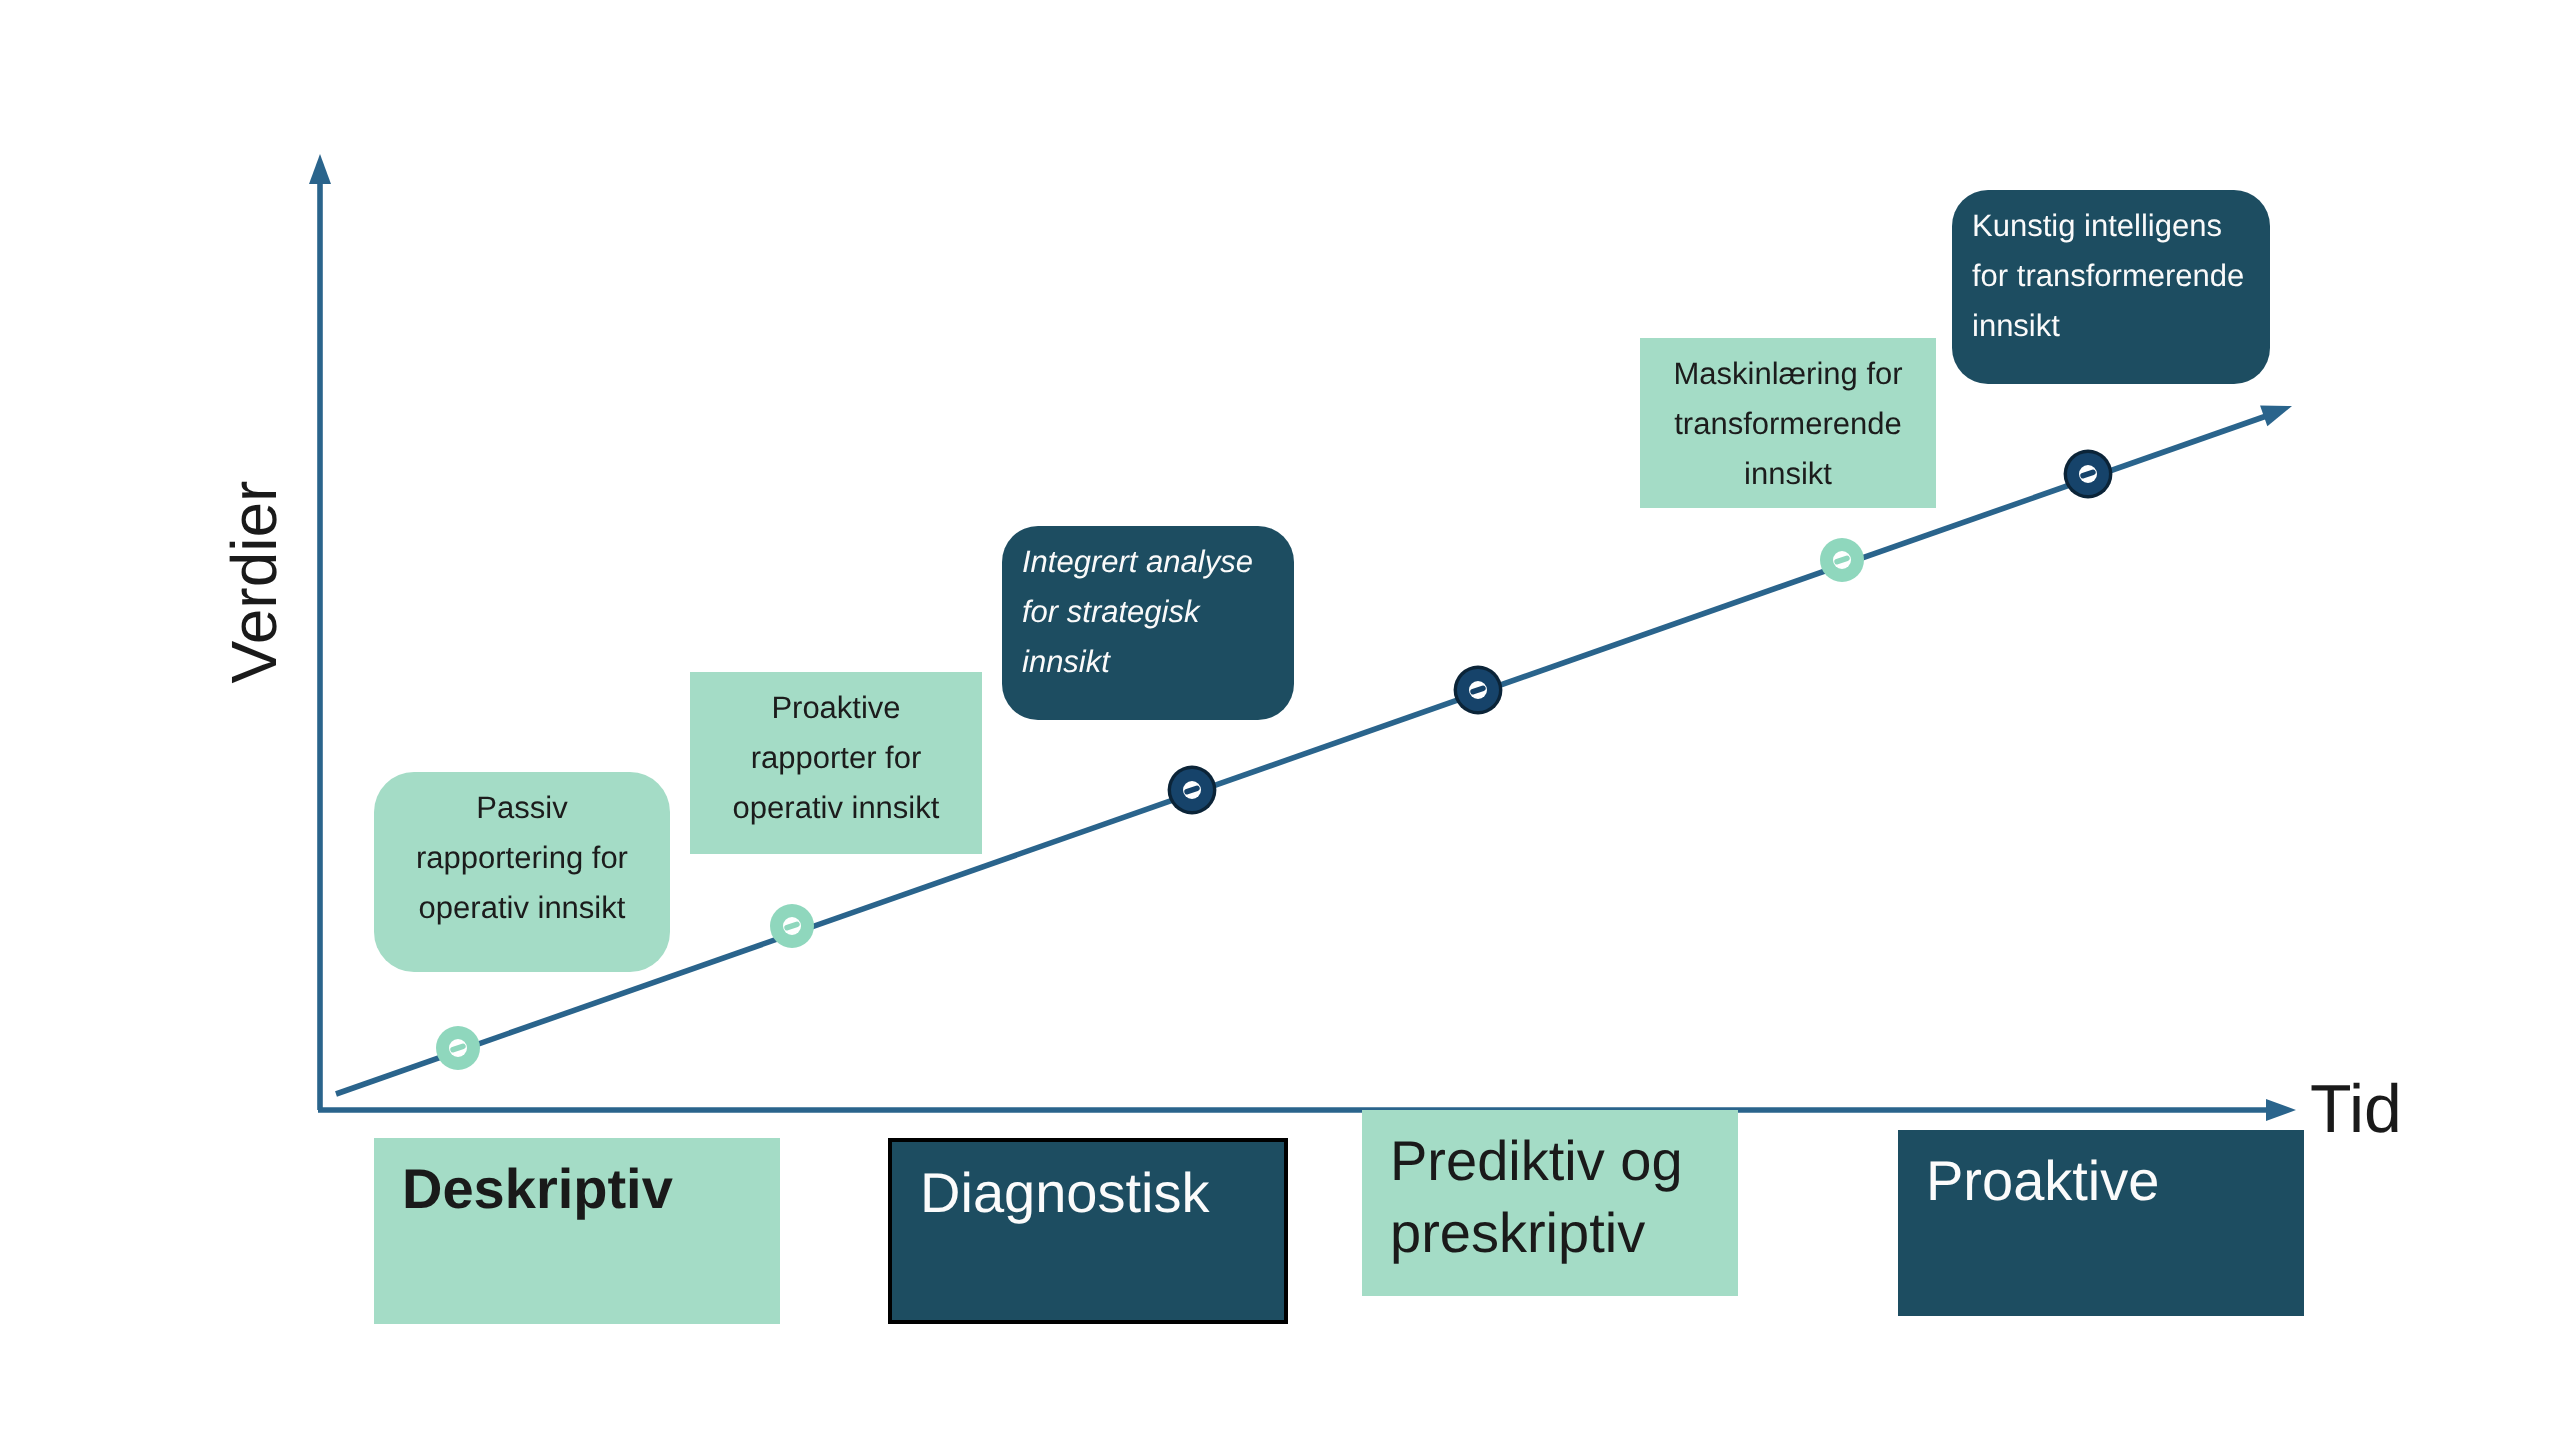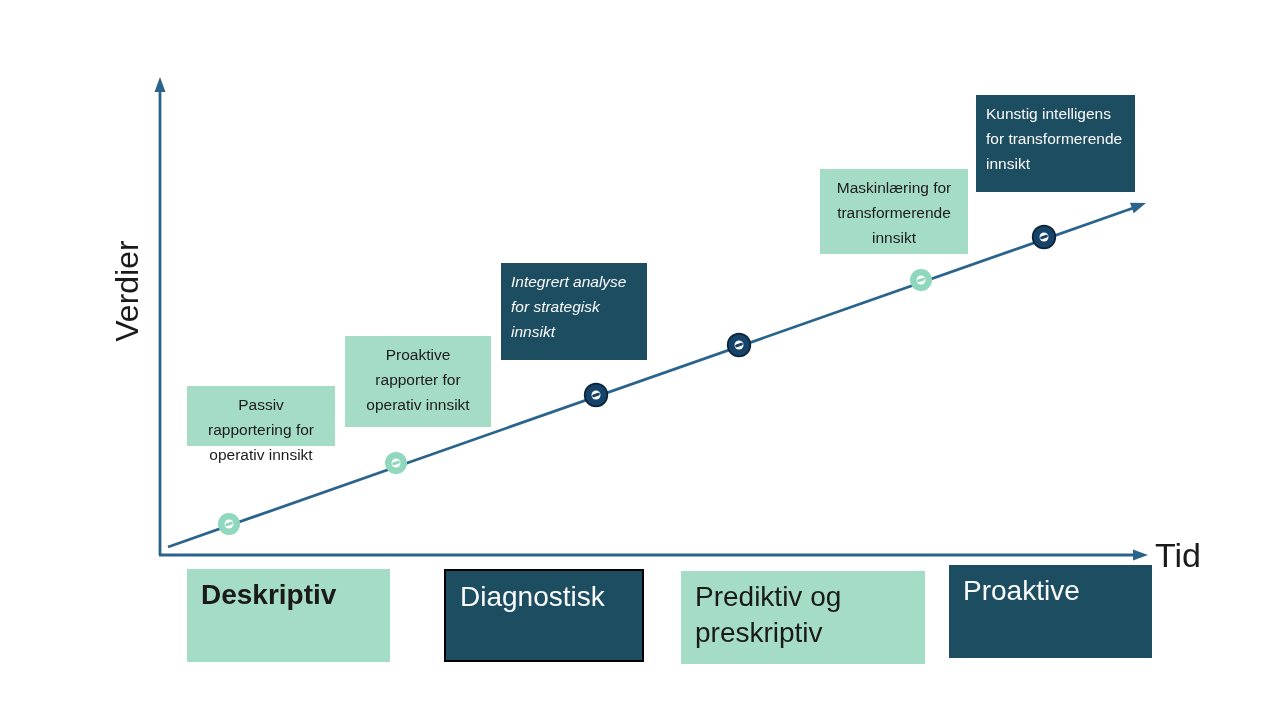--- a/index.html
+++ b/index.html
@@ -24,40 +24,40 @@
   }
 
   
   .stage{
     position:absolute;
     box-sizing:border-box;
     padding:6px 10px 4px 10px;
     font-size:15.5px;line-height:25px;
   }
   .stage.light{background:var(--light-box);color:#1c1c1c;text-align:center;}
-  .stage.dark{background:var(--dark-box);color:#fafafa;}
-  .stage-0{left:187px;top:386px;width:148px;height:60px;}
+  .stage.dark{background:var(--dark-box);color:#fafafa;border-radius:18px;}
+  .stage-0{left:187px;top:386px;width:148px;height:100px;border-radius:20px;}
   .stage-1{left:345px;top:336px;width:146px;height:91px;}
   .stage-2{left:501px;top:263px;width:146px;height:97px;font-style:italic;}
   .stage-3{left:657px;top:209px;width:147px;height:97px;}
   .stage-4{left:820px;top:169px;width:148px;height:85px;}
   .stage-5{left:976px;top:95px;width:159px;height:97px;}
 
   
   .cat{
     position:absolute;
     box-sizing:border-box;
     padding:8px 14px;
     font-size:28px;line-height:36px;
   }
   .cat.light{background:var(--light-box);color:#1a1a1a;}
   .cat.dark{background:var(--dark-box);color:#fbfbfb;margin-left:21px;}
   .cat-0{left:187px;top:569px;width:203px;height:93px;font-weight:bold;}
   .cat-1{left:423px;top:569px;width:200px;height:93px;border:2px solid #000;}
-  .cat-2{left:681px;top:571px;width:244px;height:93px;}
+  .cat-2{left:681px;top:555px;width:188px;height:93px;}
   .cat-3{left:928px;top:565px;width:203px;height:93px;}
 
   
   .axis-line{stroke:var(--line);stroke-width:2.8;fill:none;}
   .arrow-head{fill:var(--line);}
   .ring-light{fill:var(--marker-light);}
   .ring-dark-outline{fill:var(--marker-dark-outline);}
   .ring-dark{fill:var(--marker-dark);}
   .ring-hole{fill:#ffffff;}
   .dash-light{fill:var(--marker-light);}

